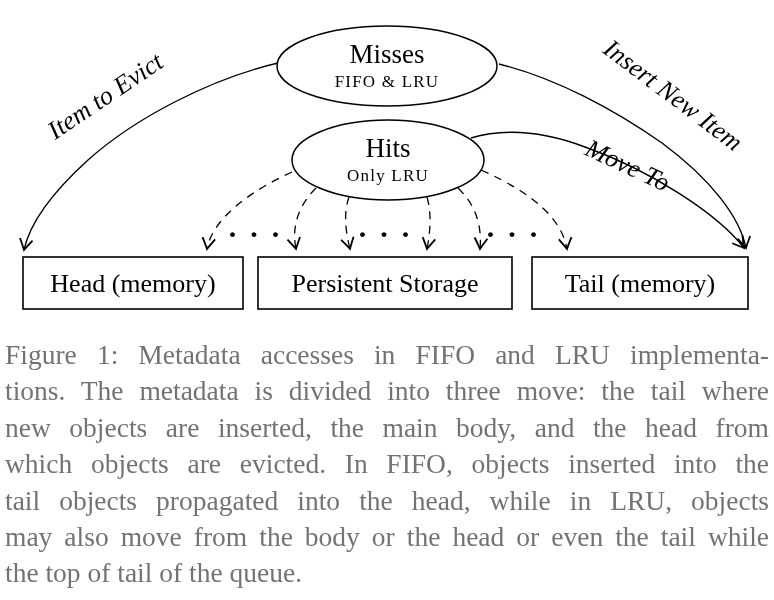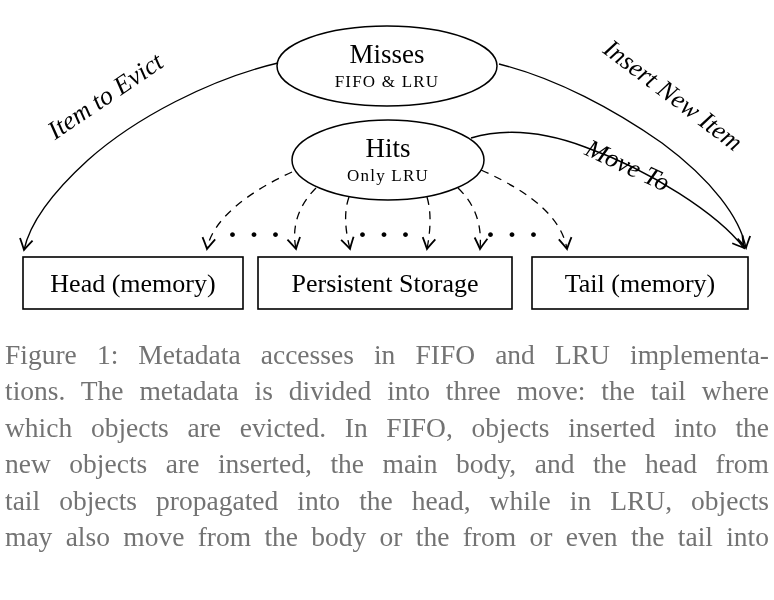--- a/index.html
+++ b/index.html
@@ -95,19 +95,20 @@
     <rect x="258" y="257" width="254" height="52" fill="#ffffff" stroke="#000000" stroke-width="1.6"></rect>
     <text x="385" y="292" text-anchor="middle" class="box-label">Persistent Storage</text>
 
     <rect x="532" y="257" width="216" height="52" fill="#ffffff" stroke="#000000" stroke-width="1.6"></rect>
     <text x="640" y="292" text-anchor="middle" class="box-label">Tail (memory)</text>
   </svg>
 
   <div class="caption">
     <div class="cap-line">Figure 1: Metadata accesses in FIFO and LRU implementa-</div>
     <div class="cap-line">tions. The metadata is divided into three move: the tail where</div>
+    <div class="cap-line">new objects are inserted, the main body, and the head from</div>
     <div class="cap-line">which objects are evicted. In FIFO, objects inserted into the</div>
-    <div class="cap-line">new objects are inserted, the main body, and the head from</div>
     <div class="cap-line">tail objects propagated into the head, while in LRU, objects</div>
-    <div class="cap-line">may also move from the body or the from or even the tail into</div>
+    <div class="cap-line">may also move from the body or the head or even the tail while</div>
+    <div class="cap-line last">the top of tail of the queue.</div>
   </div>
 
 </div>
 
 </body></html>

